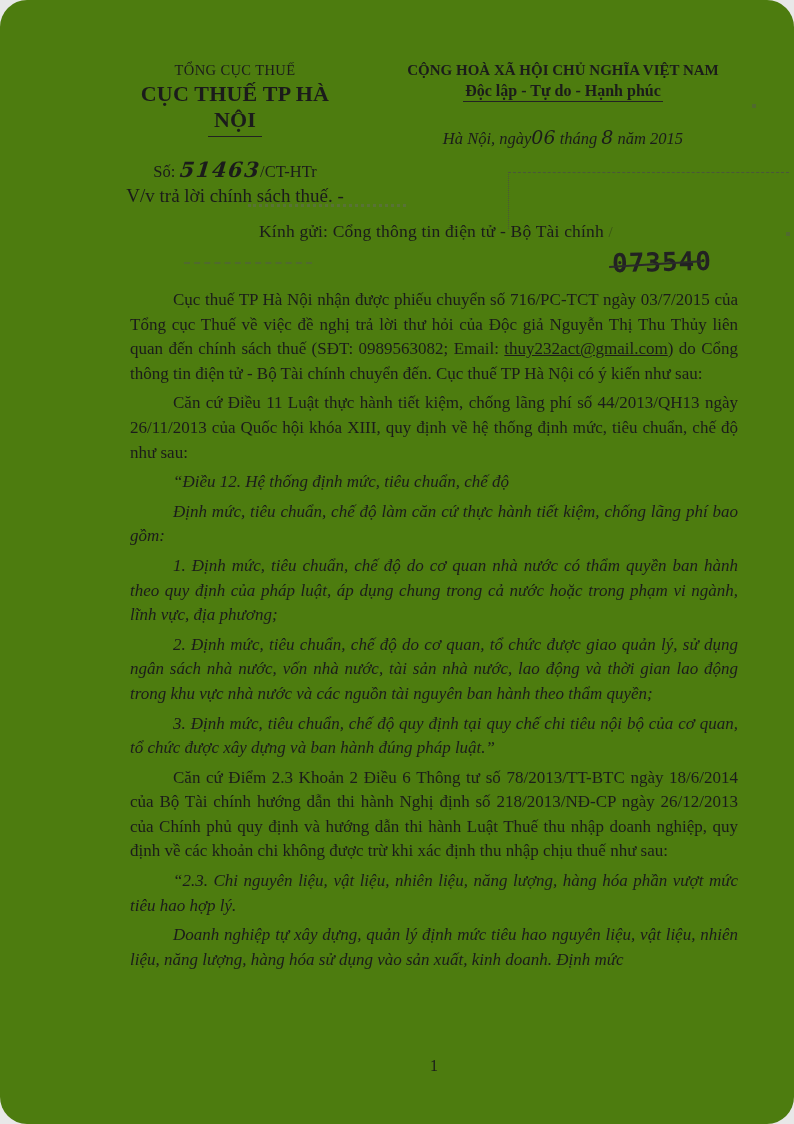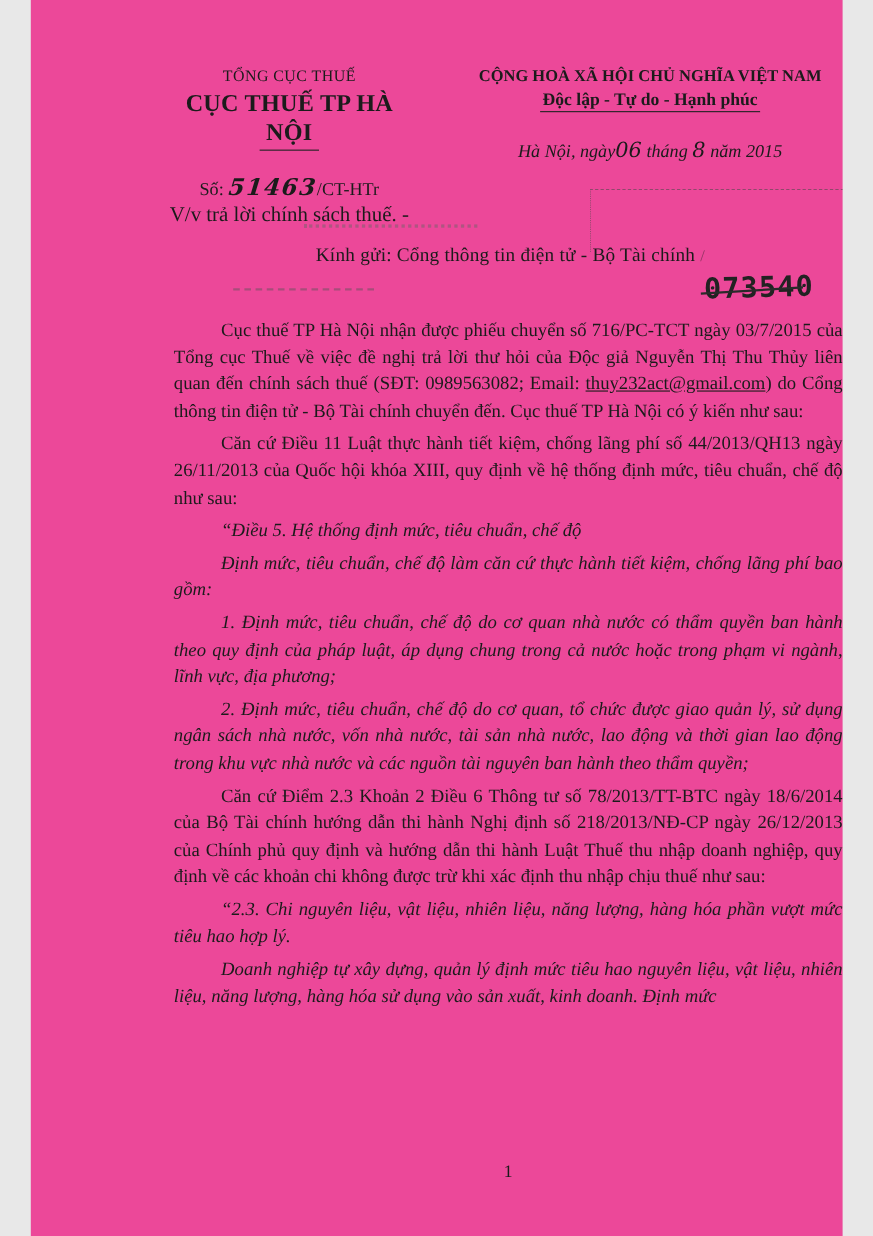--- a/index.html
+++ b/index.html
@@ -1,23 +1,24 @@
 <!DOCTYPE html>
 <html><head>
 <meta charset="utf-8">
 <style>
   html,body { margin:0; padding:0; background:#e8e8e8; }
   .page {
     position:relative;
-    width:738px; height:1124px;
+    width:794px; height:1124px;
     margin:0 auto;
-    background:#ec4899;
+    background:#4d7c0f;
     overflow:hidden;
     font-family:"Liberation Serif","DejaVu Serif",serif;
     color:#1b1b1b;
+    border-radius:27px;
   }
 
   
   .hdr-left {
     position:absolute; left:126px; top:62px; width:218px;
     text-align:center;
   }
   .org-parent { font-size:14.5px; letter-spacing:.4px; }
   .org-name   { font-size:22px; font-weight:bold; letter-spacing:.2px; margin-top:2px; }
   .org-underline { width:54px; height:0; border-bottom:1.6px solid #222; margin:3px auto 0; }
@@ -126,24 +127,25 @@
   <div class="recipient">
     <span>Kính gửi: Cổng thông tin điện tử - Bộ Tài chính</span>
     <span class="tick">/</span>
   </div>
 
   <div class="stamp">073540</div>
 
   <div class="doc-body">
       <p class="para normal"><span>Cục thuế TP Hà Nội nhận được phiếu chuyển số 716/PC-TCT ngày 03/7/2015 của Tổng cục Thuế về việc đề nghị trả lời thư hỏi của Độc giả Nguyễn Thị Thu Thủy liên quan đến chính sách thuế (SĐT: 0989563082; Email: </span><span class="u">thuy232act@gmail.com</span><span>) do Cổng thông tin điện tử - Bộ Tài chính chuyển đến. Cục thuế TP Hà Nội có ý kiến như sau:</span></p>
       <p class="para normal"><span>Căn cứ Điều 11 Luật thực hành tiết kiệm, chống lãng phí số 44/2013/QH13 ngày 26/11/2013 của Quốc hội khóa XIII, quy định về hệ thống định mức, tiêu chuẩn, chế độ như sau:</span></p>
-      <p class="para italic"><span>“Điều 5. Hệ thống định mức, tiêu chuẩn, chế độ</span></p>
+      <p class="para italic"><span>“Điều 12. Hệ thống định mức, tiêu chuẩn, chế độ</span></p>
       <p class="para italic"><span>Định mức, tiêu chuẩn, chế độ làm căn cứ thực hành tiết kiệm, chống lãng phí bao gồm:</span></p>
       <p class="para italic"><span>1. Định mức, tiêu chuẩn, chế độ do cơ quan nhà nước có thẩm quyền ban hành theo quy định của pháp luật, áp dụng chung trong cả nước hoặc trong phạm vi ngành, lĩnh vực, địa phương;</span></p>
       <p class="para italic"><span>2. Định mức, tiêu chuẩn, chế độ do cơ quan, tổ chức được giao quản lý, sử dụng ngân sách nhà nước, vốn nhà nước, tài sản nhà nước, lao động và thời gian lao động trong khu vực nhà nước và các nguồn tài nguyên ban hành theo thẩm quyền;</span></p>
+      <p class="para italic"><span>3. Định mức, tiêu chuẩn, chế độ quy định tại quy chế chi tiêu nội bộ của cơ quan, tổ chức được xây dựng và ban hành đúng pháp luật.”</span></p>
       <p class="para normal"><span>Căn cứ Điểm 2.3 Khoản 2 Điều 6 Thông tư số 78/2013/TT-BTC ngày 18/6/2014 của Bộ Tài chính hướng dẫn thi hành Nghị định số 218/2013/NĐ-CP ngày 26/12/2013 của Chính phủ quy định và hướng dẫn thi hành Luật Thuế thu nhập doanh nghiệp, quy định về các khoản chi không được trừ khi xác định thu nhập chịu thuế như sau:</span></p>
       <p class="para italic"><span>“2.3. Chi nguyên liệu, vật liệu, nhiên liệu, năng lượng, hàng hóa phần vượt mức tiêu hao hợp lý.</span></p>
       <p class="para italic"><span>Doanh nghiệp tự xây dựng, quản lý định mức tiêu hao nguyên liệu, vật liệu, nhiên liệu, năng lượng, hàng hóa sử dụng vào sản xuất, kinh doanh. Định mức</span></p>
     </div>
 
   <div class="page-number">1</div>
 
 </div>
 
 </body></html>

